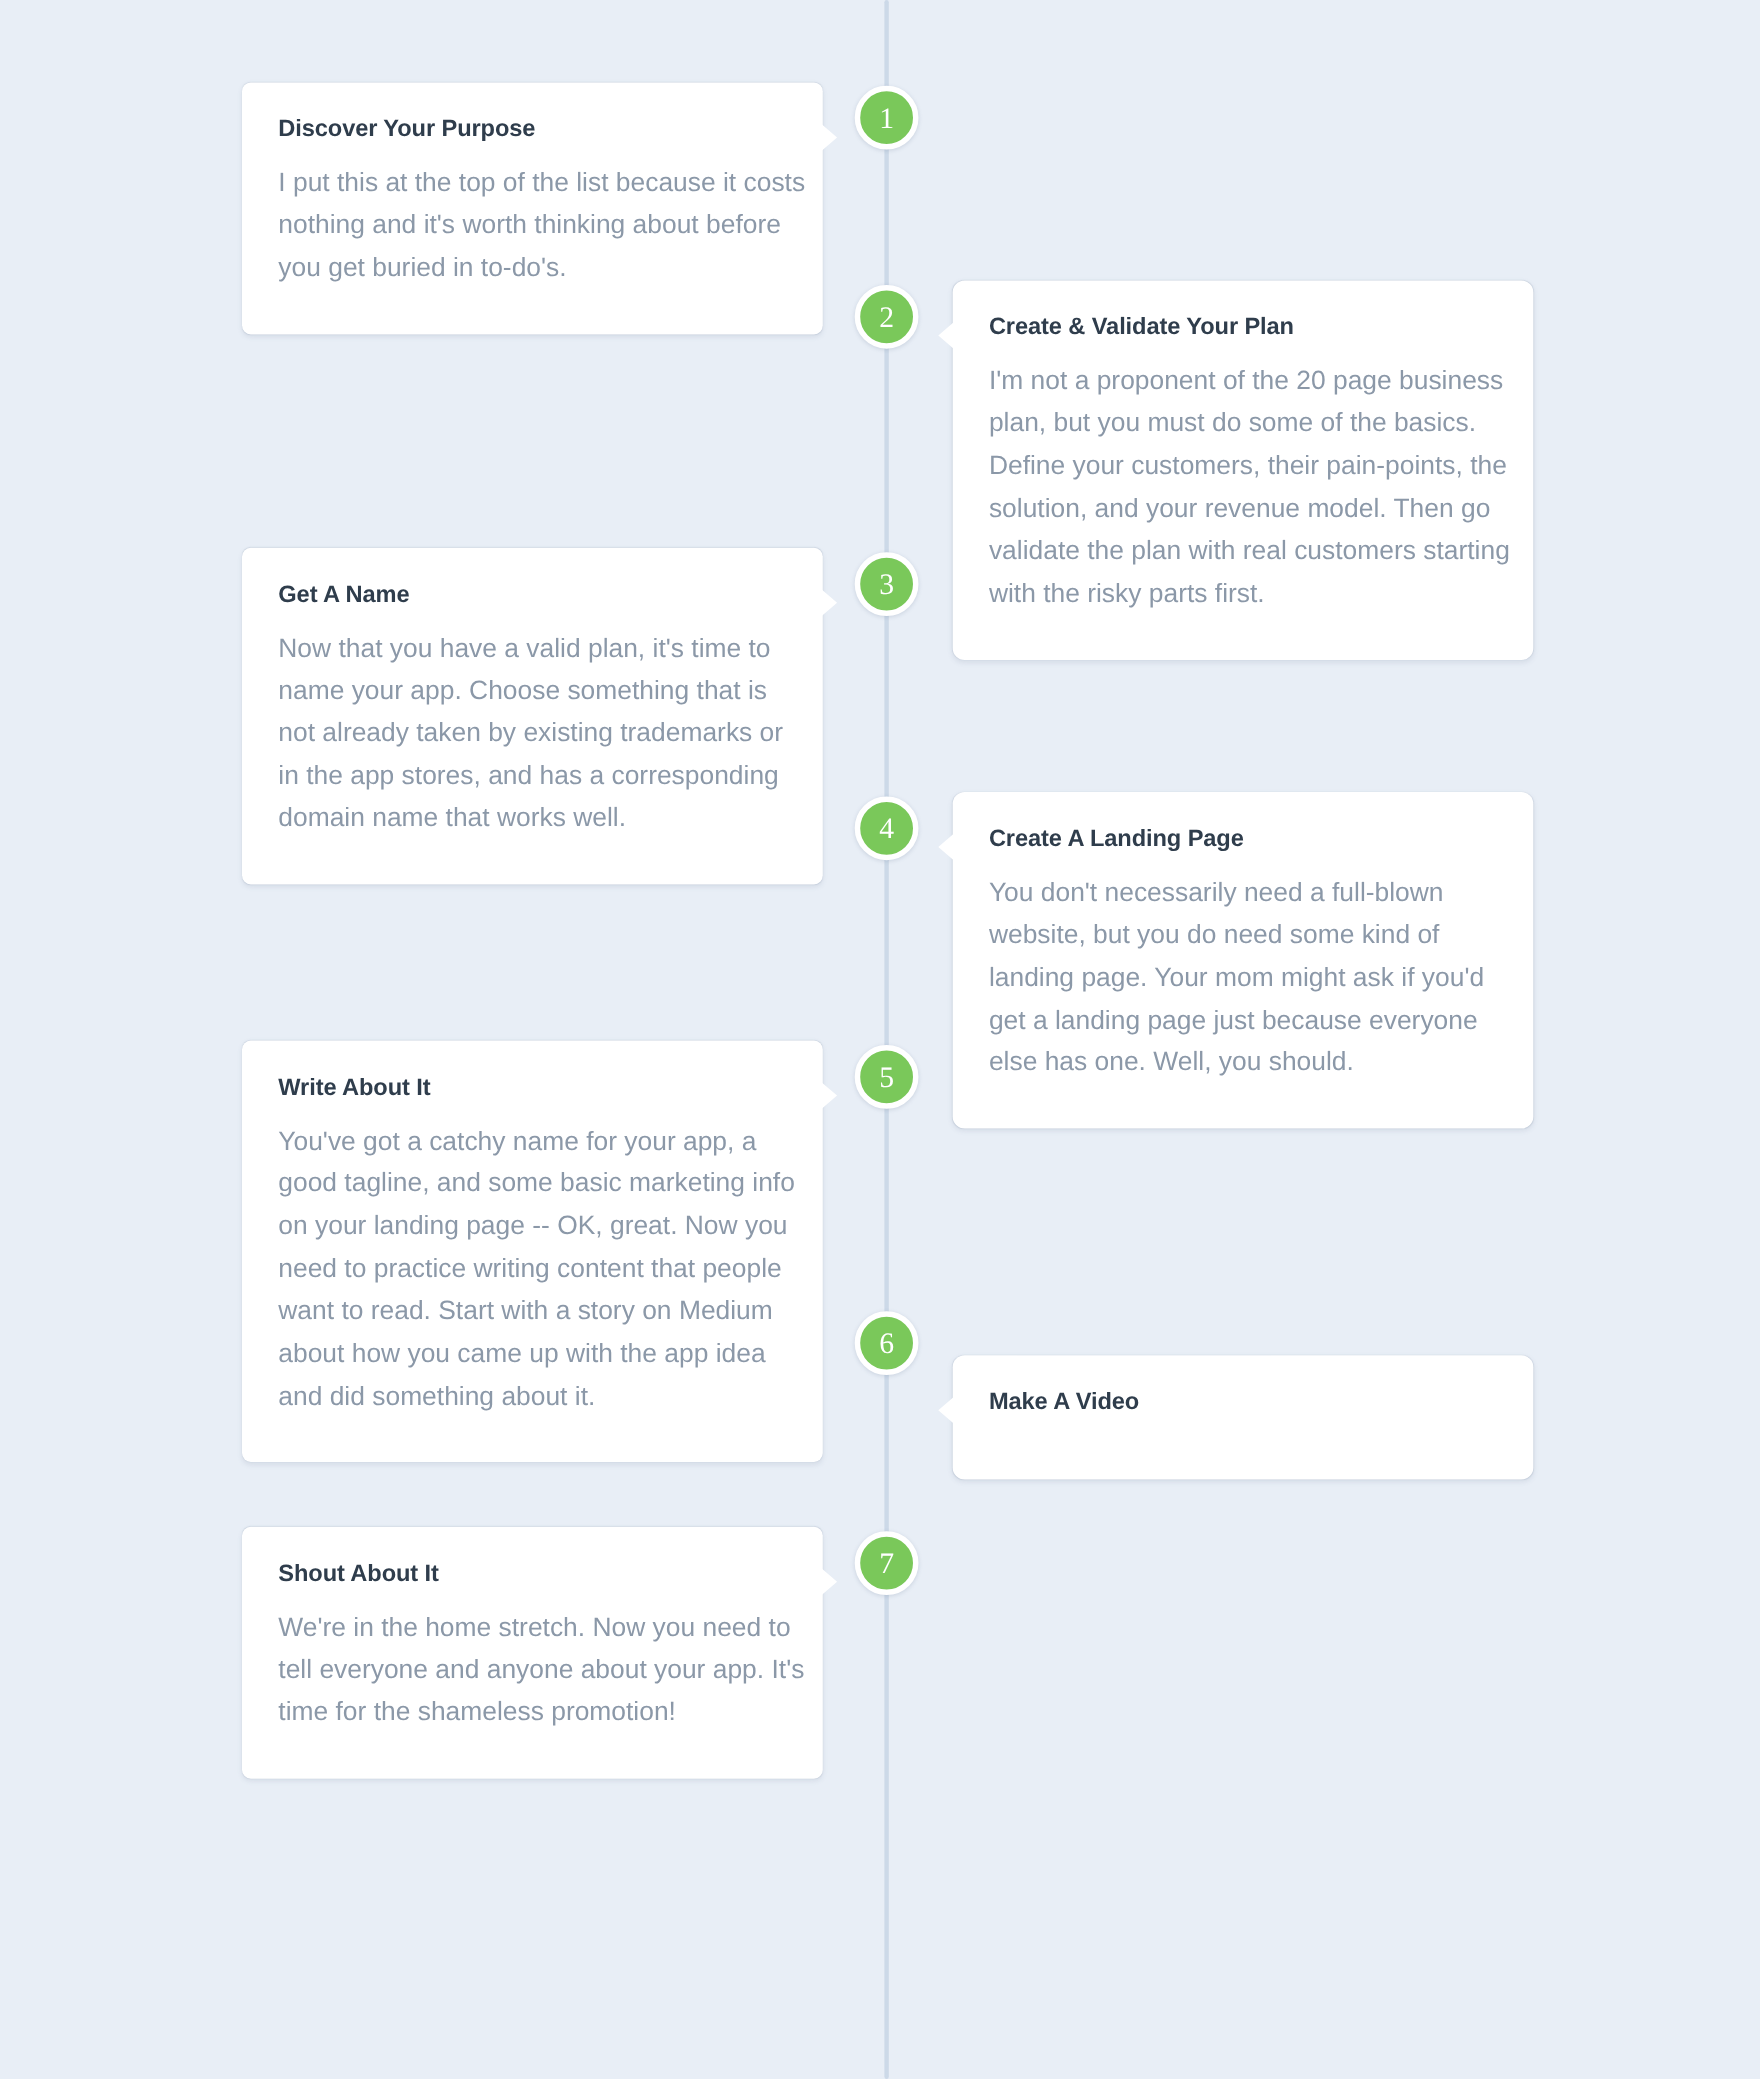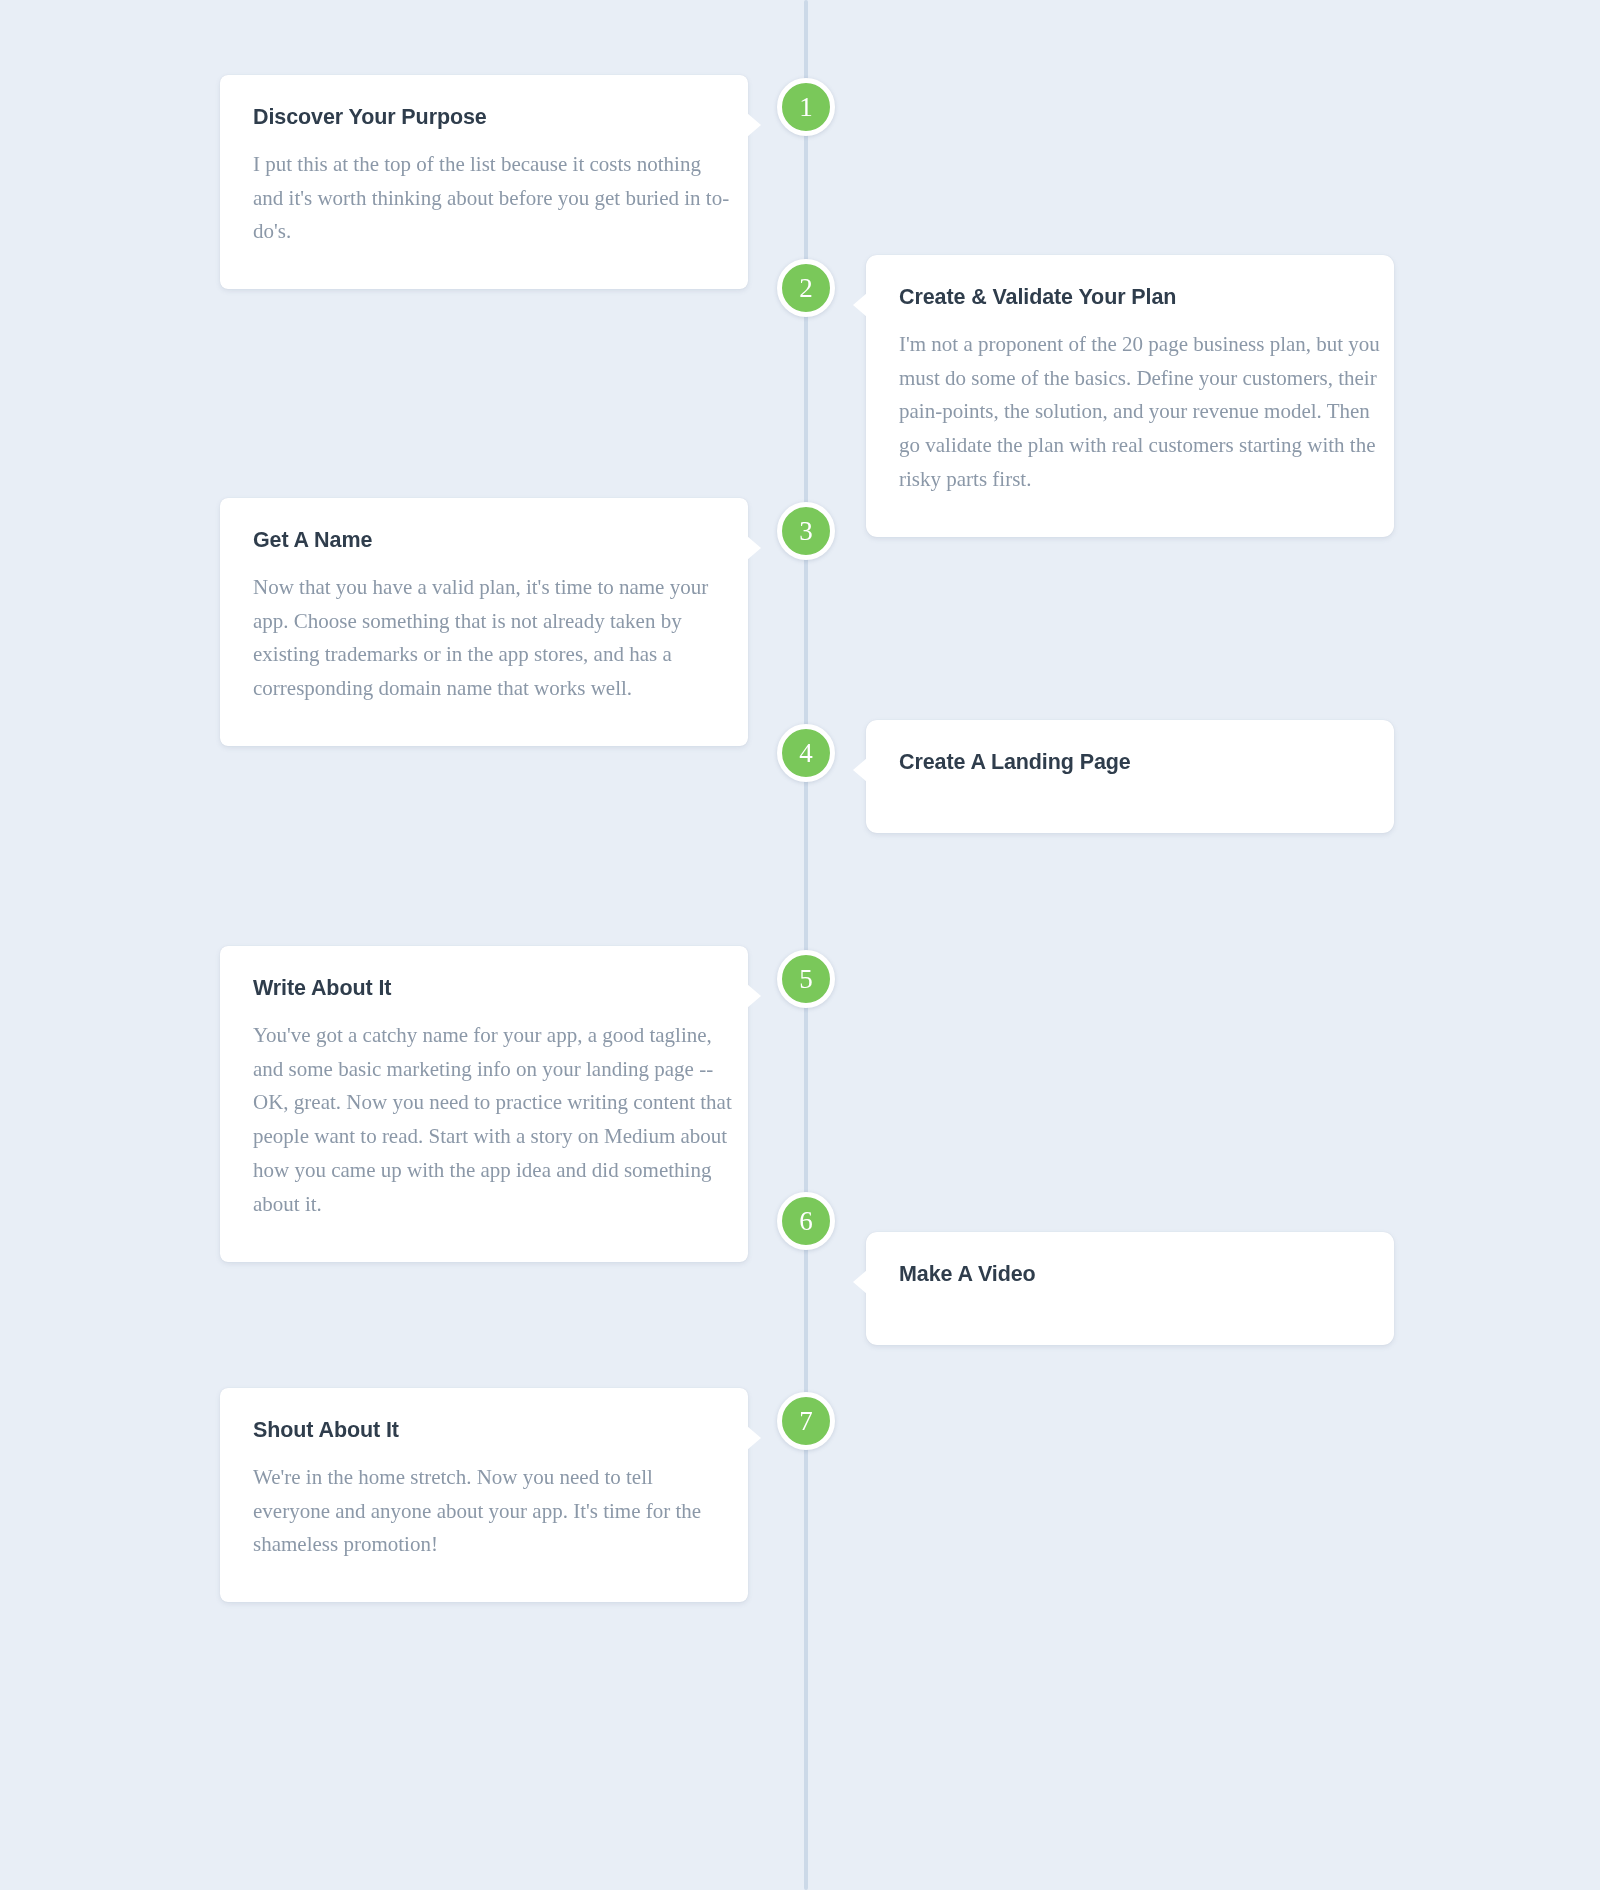--- a/index.html
+++ b/index.html
@@ -55,22 +55,22 @@
     margin: 0 0 17px 0;
     font-family: "Liberation Sans", sans-serif;
     font-size: 21.5px;
     font-weight: bold;
     color: #2f3d4c;
     letter-spacing: -0.1px;
     line-height: 1.2;
   }
   .card-body {
     margin: 0;
-    font-family: Liberation Serif, serif;
-    font-size: 21px;
+    font-family: Liberation Sans, sans-serif;
+    font-size: 24px;
     line-height: 1.61;
     color: #8b98a8;
   }
 
   
   .arrow {
     position: absolute;
     top: 38px;
     width: 0;
     height: 0;
@@ -144,20 +144,21 @@
           <p class="card-body">Now that you have a valid plan, it's time to name your app. Choose something that is not already taken by existing trademarks or in the app stores, and has a corresponding domain name that works well.</p>
         </div>
         <div class="marker" style="top: 502px;">
           <span class="marker-number">3</span>
         </div>
       </div>
       <div class="row right">
         <div class="card" style="top: 720px;">
           <span class="arrow"></span>
           <h2 class="card-title">Create A Landing Page</h2>
+          <p class="card-body">You don't necessarily need a full-blown website, but you do need some kind of landing page. Your mom might ask if you'd get a landing page just because everyone else has one. Well, you should.</p>
         </div>
         <div class="marker" style="top: 724px;">
           <span class="marker-number">4</span>
         </div>
       </div>
       <div class="row left">
         <div class="card" style="top: 946px;">
           <span class="arrow"></span>
           <h2 class="card-title">Write About It</h2>
           <p class="card-body">You've got a catchy name for your app, a good tagline, and some basic marketing info on your landing page -- OK, great. Now you need to practice writing content that people want to read. Start with a story on Medium about how you came up with the app idea and did something about it.</p>

